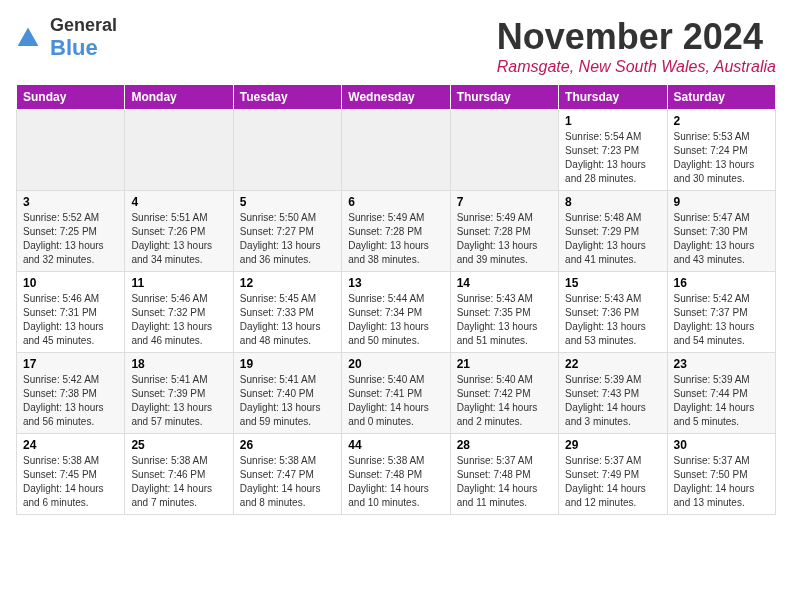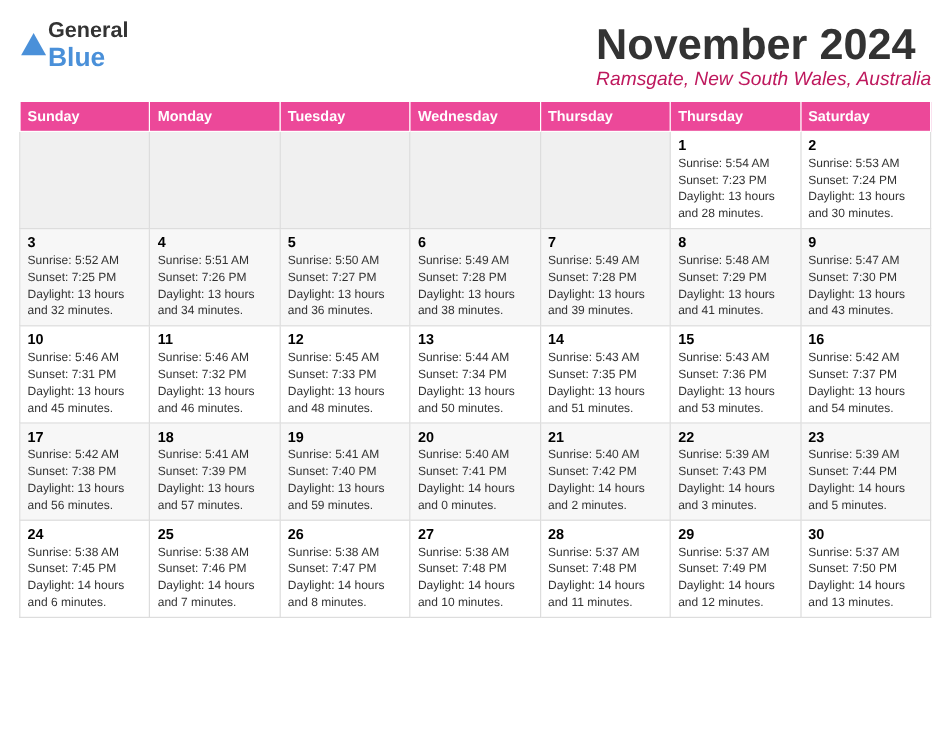--- a/index.html
+++ b/index.html
@@ -12,21 +12,21 @@
     }
     .header {
       display: flex;
       align-items: flex-start;
       justify-content: space-between;
       margin-bottom: 8px;
     }
     .logo {
       display: flex;
       align-items: center;
-      gap: 0;
+      gap: 10px;
     }
     .logo-text {
       display: flex;
       flex-direction: column;
       line-height: 1.1;
     }
     .logo-general {
       font-size: 18px;
       font-weight: bold;
       color: #333;
@@ -51,21 +51,21 @@
       font-size: 16px;
       color: #be185d;
       font-style: italic;
     }
     .calendar {
       width: 100%;
       border-collapse: collapse;
       font-size: 11px;
     }
     .calendar th {
-      background-color: #ec4899;
+      background-color: #a21caf;
       color: #fff;
       text-align: left;
       padding: 5px 6px;
       font-size: 12px;
       border: 1px solid #fff;
     }
     .calendar td {
       vertical-align: top;
       padding: 4px 6px;
       border: 1px solid #ddd;
@@ -235,21 +235,21 @@
         </td>
         <td>
           <div class="day-num">25</div>
           <div class="day-info">Sunrise: 5:38 AM<br>Sunset: 7:46 PM<br>Daylight: 14 hours<br>and 7 minutes.</div>
         </td>
         <td>
           <div class="day-num">26</div>
           <div class="day-info">Sunrise: 5:38 AM<br>Sunset: 7:47 PM<br>Daylight: 14 hours<br>and 8 minutes.</div>
         </td>
         <td>
-          <div class="day-num">27</div>
+          <div class="day-num">44</div>
           <div class="day-info">Sunrise: 5:38 AM<br>Sunset: 7:48 PM<br>Daylight: 14 hours<br>and 10 minutes.</div>
         </td>
         <td>
           <div class="day-num">28</div>
           <div class="day-info">Sunrise: 5:37 AM<br>Sunset: 7:48 PM<br>Daylight: 14 hours<br>and 11 minutes.</div>
         </td>
         <td>
           <div class="day-num">29</div>
           <div class="day-info">Sunrise: 5:37 AM<br>Sunset: 7:49 PM<br>Daylight: 14 hours<br>and 12 minutes.</div>
         </td>

